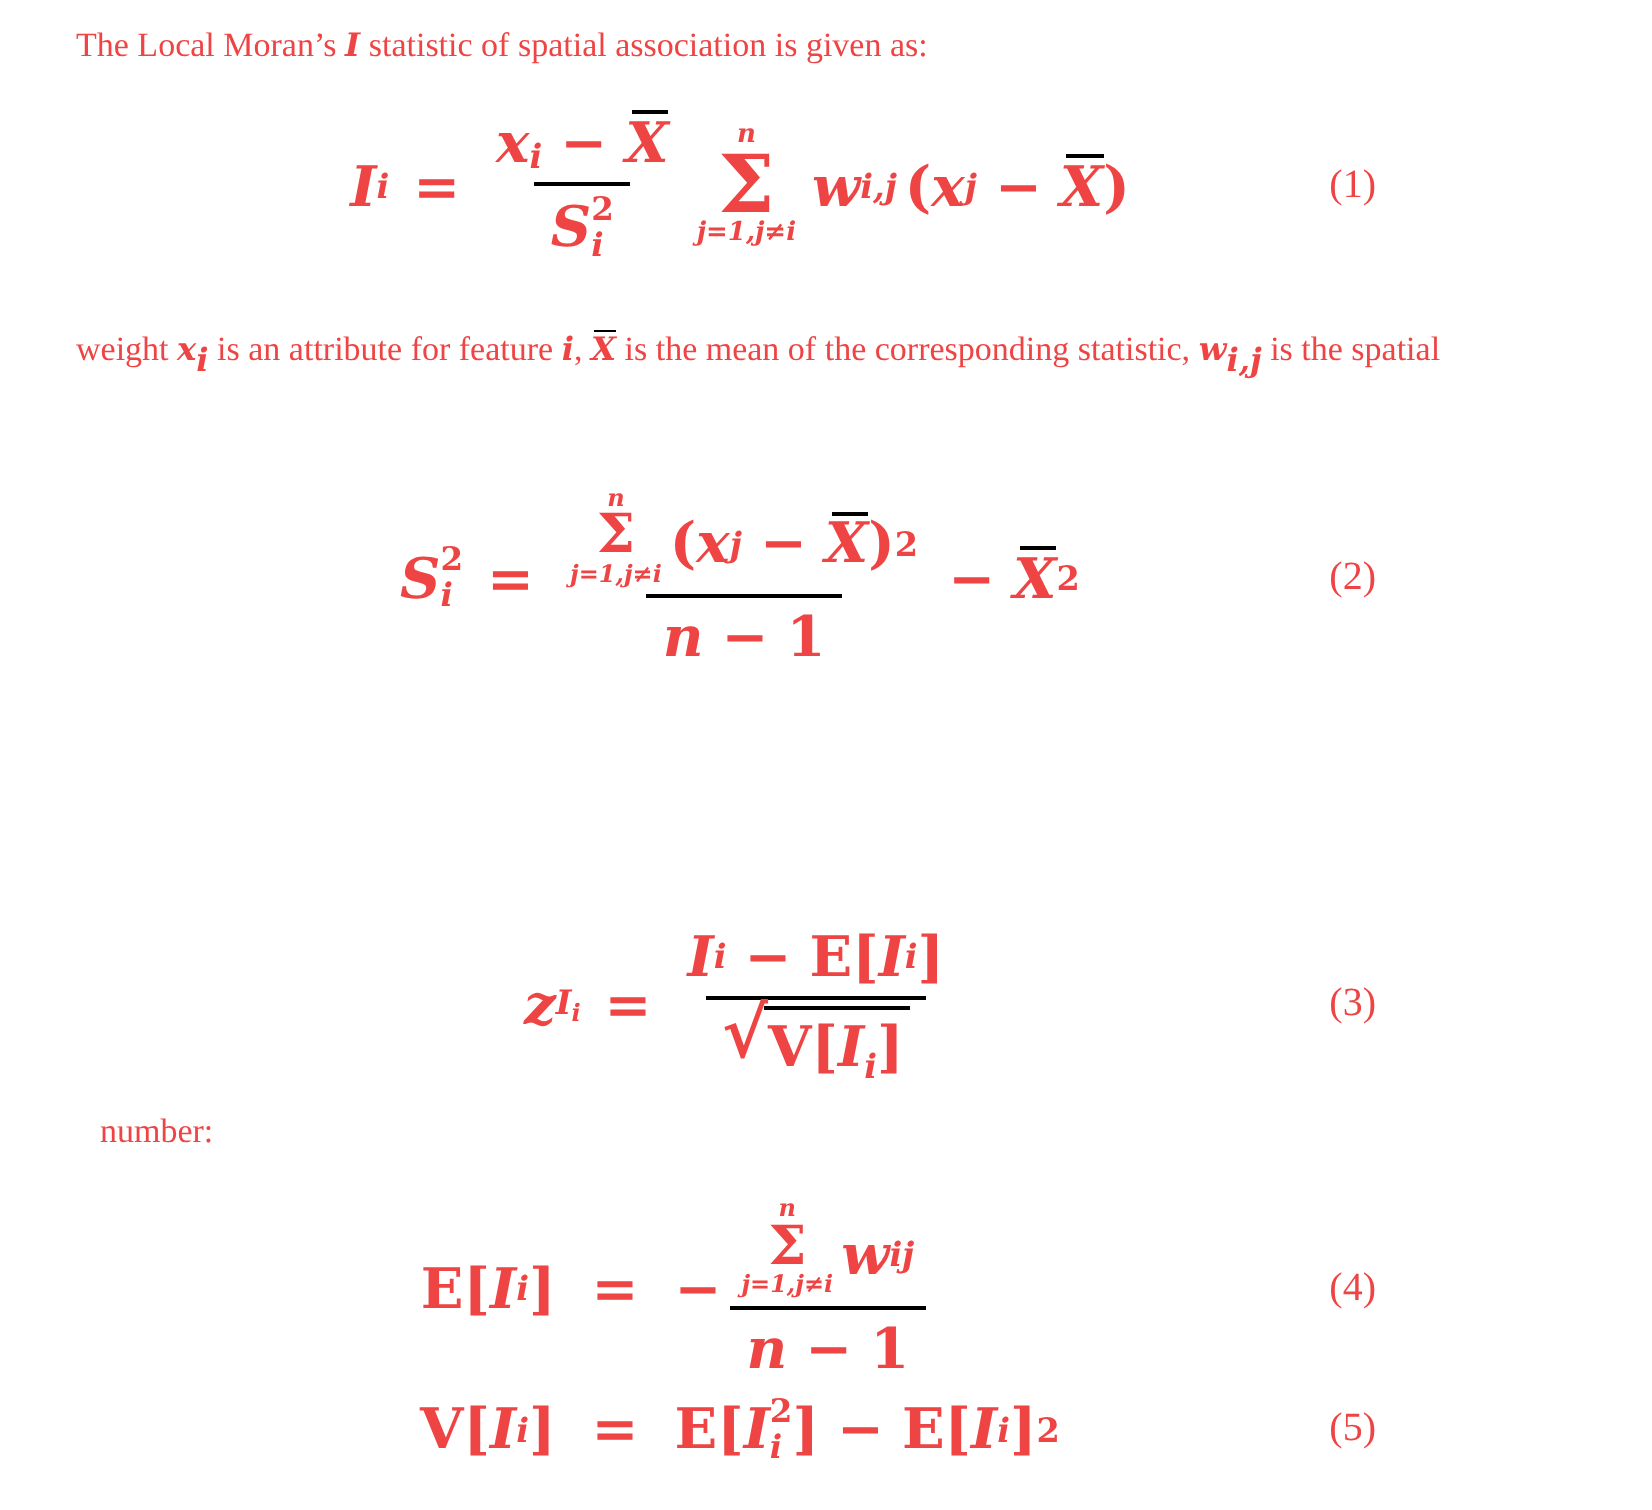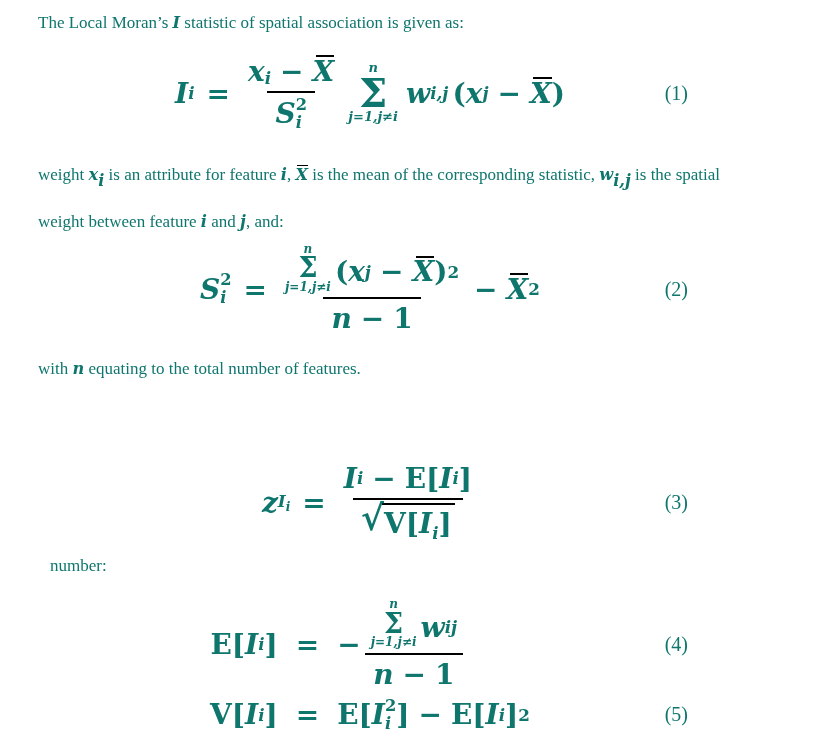--- a/index.html
+++ b/index.html
@@ -1,16 +1,16 @@
 <!DOCTYPE html>
 <html><head>
 <meta charset="utf-8">
 <style>
   html,body{margin:0;padding:0;background:#fff;}
-  .doc{position:relative;width:740px;height:755px;background:#ffffff;color:#0f766e;
+  .doc{position:relative;width:740px;height:755px;background:#ffffff;color:#ef4444;
        font-family:"Liberation Serif","DejaVu Serif",serif;overflow:hidden;}
   .tline{position:absolute;left:38px;font-size:17px;white-space:nowrap;}
   
   .m{font-family:"DejaVu Serif",serif;font-style:italic;font-weight:bold;}
   .mo{font-family:"DejaVu Serif",serif;font-style:normal;font-weight:bold;}
   .sub{font-size:60%;vertical-align:-0.35em;}
   .sub2{font-size:72%;vertical-align:-0.3em;}
   .sup{font-size:60%;vertical-align:0.55em;}
   .stack{display:inline-flex;flex-direction:column;align-items:flex-start;
          font-size:58%;line-height:1.1;vertical-align:-0.5em;}
@@ -84,23 +84,20 @@
       <span class="m sub">j</span>
       <span class="mo op">−</span>
       <span class="m bar">X</span>
       <span class="mo">)</span>
     <span class="eqnum">(1)</span>
   </div>
 
   <div class="tline" style="top:165px">
     <span>weight </span><span class="m">x</span><span class="m sub">i</span><span> is an attribute for feature </span><span class="m">i</span><span>, </span><span class="m bar">X</span><span> is the mean of the corresponding statistic, </span><span class="m">w</span><span class="m sub">i,j</span><span> is the spatial</span>
   </div>
-  <div class="tline" style="top:212px">
-    <span>weight between feature </span><span class="m">i</span><span> and </span><span class="m">j</span><span>, and:</span>
-  </div>
 
   <div class="eq" style="top:234px;height:110px">
     <span class="m">S</span>
       <span class="stack">
         <span class="mo">2</span>
         <span class="m">i</span>
       </span>
     <span class="mo eqsign">=</span>
     <span class="frac">
       <span class="fnum">
@@ -124,23 +121,20 @@
           <span class="mo op">−</span>
           <span class="mo">1</span>
       </span>
     </span>
     <span class="mo op">−</span>
       <span class="m bar">X</span>
       <span class="mo sup">2</span>
     <span class="eqnum">(2)</span>
   </div>
 
-  <div class="tline" style="top:359px">
-    <span>with </span><span class="m">n</span><span> equating to the total number of features.</span>
-  </div>
 
 
   <div class="eq" style="top:456px;height:92px">
     <span class="m">z</span>
       <span class="sub"><span class="m">I</span><span class="m sub2">i</span></span>
     <span class="mo eqsign">=</span>
     <span class="frac">
       <span class="fnum" style="align-items:center">
         <span class="m">I</span>
           <span class="m sub">i</span>

